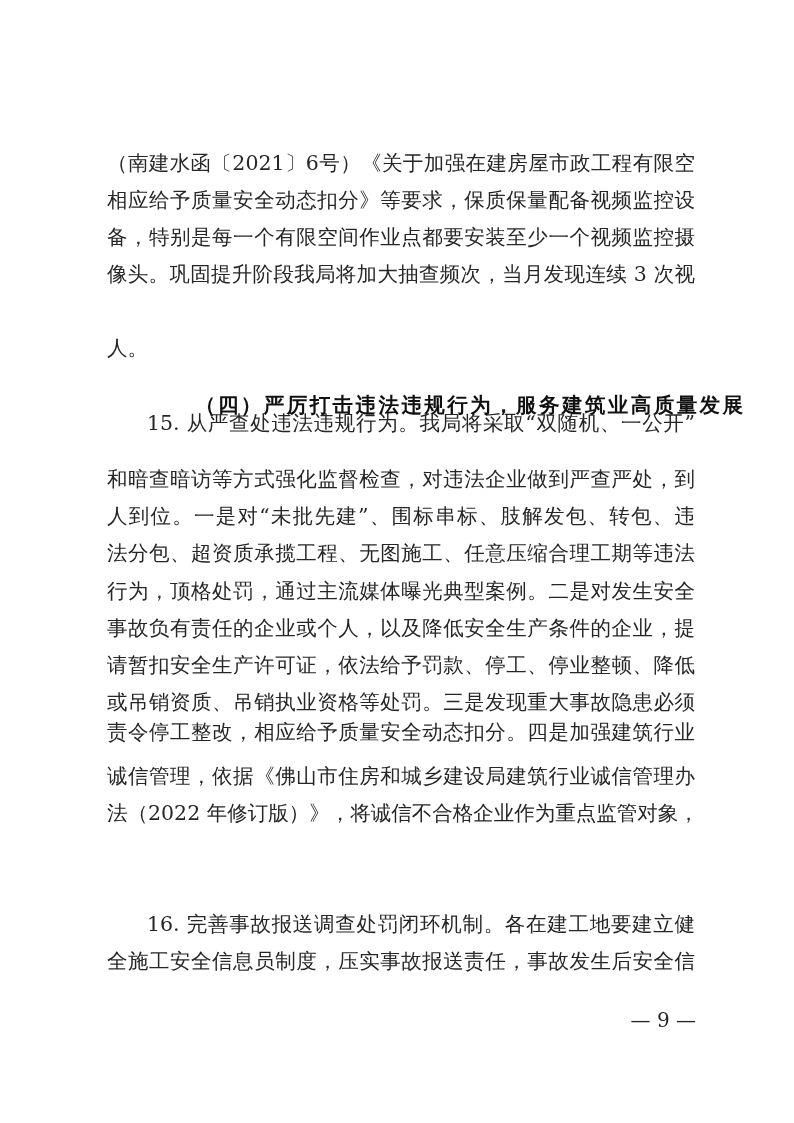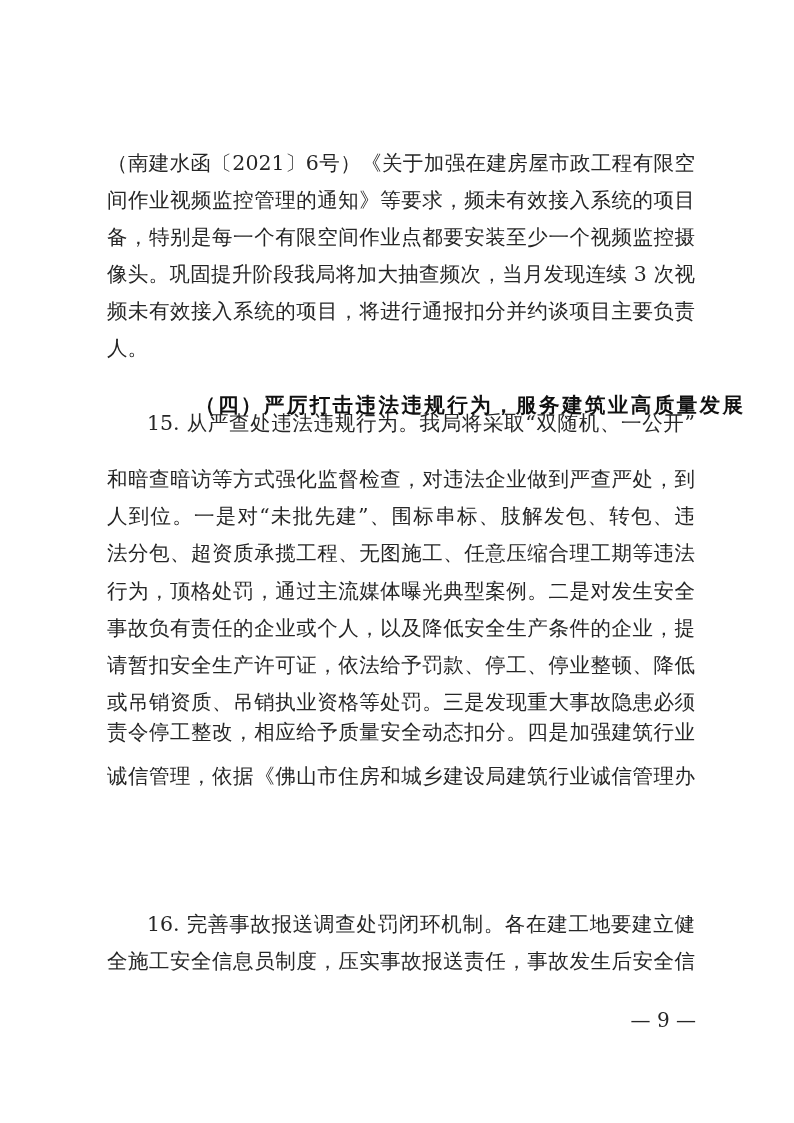--- a/index.html
+++ b/index.html
@@ -70,37 +70,37 @@
       color: #262626;
       white-space: nowrap;
     }
   </style>
 </head>
 <body>
 
 <div class="page">
 
   <div class="line" style="top:148px;">（南建水函〔2021〕6号）《关于加强在建房屋市政工程有限空</div>
-  <div class="line" style="top:185px;">间作业视频监控管理的通知》等要求，频未有效接入系统的项目</div>
+  <div class="line" style="top:185px;">相应给予质量安全动态扣分》等要求，保质保量配备视频监控设</div>
   <div class="line" style="top:222px;">备，特别是每一个有限空间作业点都要安装至少一个视频监控摄</div>
   <div class="line" style="top:259px;">像头。巩固提升阶段我局将加大抽查频次，当月发现连续 3 次视</div>
-  <div class="line" style="top:296px;">频未有效接入系统的项目，将进行通报扣分并约谈项目主要负责</div>
   <div class="line last" style="top:333px;">人。</div>
 
   <div class="heading" style="top:390px;">（四）严厉打击违法违规行为，服务建筑业高质量发展</div>
 
   <div class="line indent" style="top:408px;">15. 从严查处违法违规行为。我局将采取“双随机、一公开”</div>
   <div class="line" style="top:464px;">和暗查暗访等方式强化监督检查，对违法企业做到严查严处，到</div>
   <div class="line" style="top:501px;">人到位。一是对“未批先建”、围标串标、肢解发包、转包、违</div>
   <div class="line" style="top:538px;">法分包、超资质承揽工程、无图施工、任意压缩合理工期等违法</div>
   <div class="line" style="top:576px;">行为，顶格处罚，通过主流媒体曝光典型案例。二是对发生安全</div>
   <div class="line" style="top:613px;">事故负有责任的企业或个人，以及降低安全生产条件的企业，提</div>
   <div class="line" style="top:650px;">请暂扣安全生产许可证，依法给予罚款、停工、停业整顿、降低</div>
   <div class="line" style="top:687px;">或吊销资质、吊销执业资格等处罚。三是发现重大事故隐患必须</div>
   <div class="line" style="top:703px;margin-top:14px;">责令停工整改，相应给予质量安全动态扣分。四是加强建筑行业</div>
   <div class="line" style="top:761px;">诚信管理，依据《佛山市住房和城乡建设局建筑行业诚信管理办</div>
+  <div class="line" style="top:798px;">法（2022 年修订版）》，将诚信不合格企业作为重点监管对象，</div>
 
   <div class="line indent" style="top:909px;">16. 完善事故报送调查处罚闭环机制。各在建工地要建立健</div>
   <div class="line" style="top:946px;">全施工安全信息员制度，压实事故报送责任，事故发生后安全信</div>
 
   <div class="page-number">— 9 —</div>
 
 </div>
 
 </body></html>

